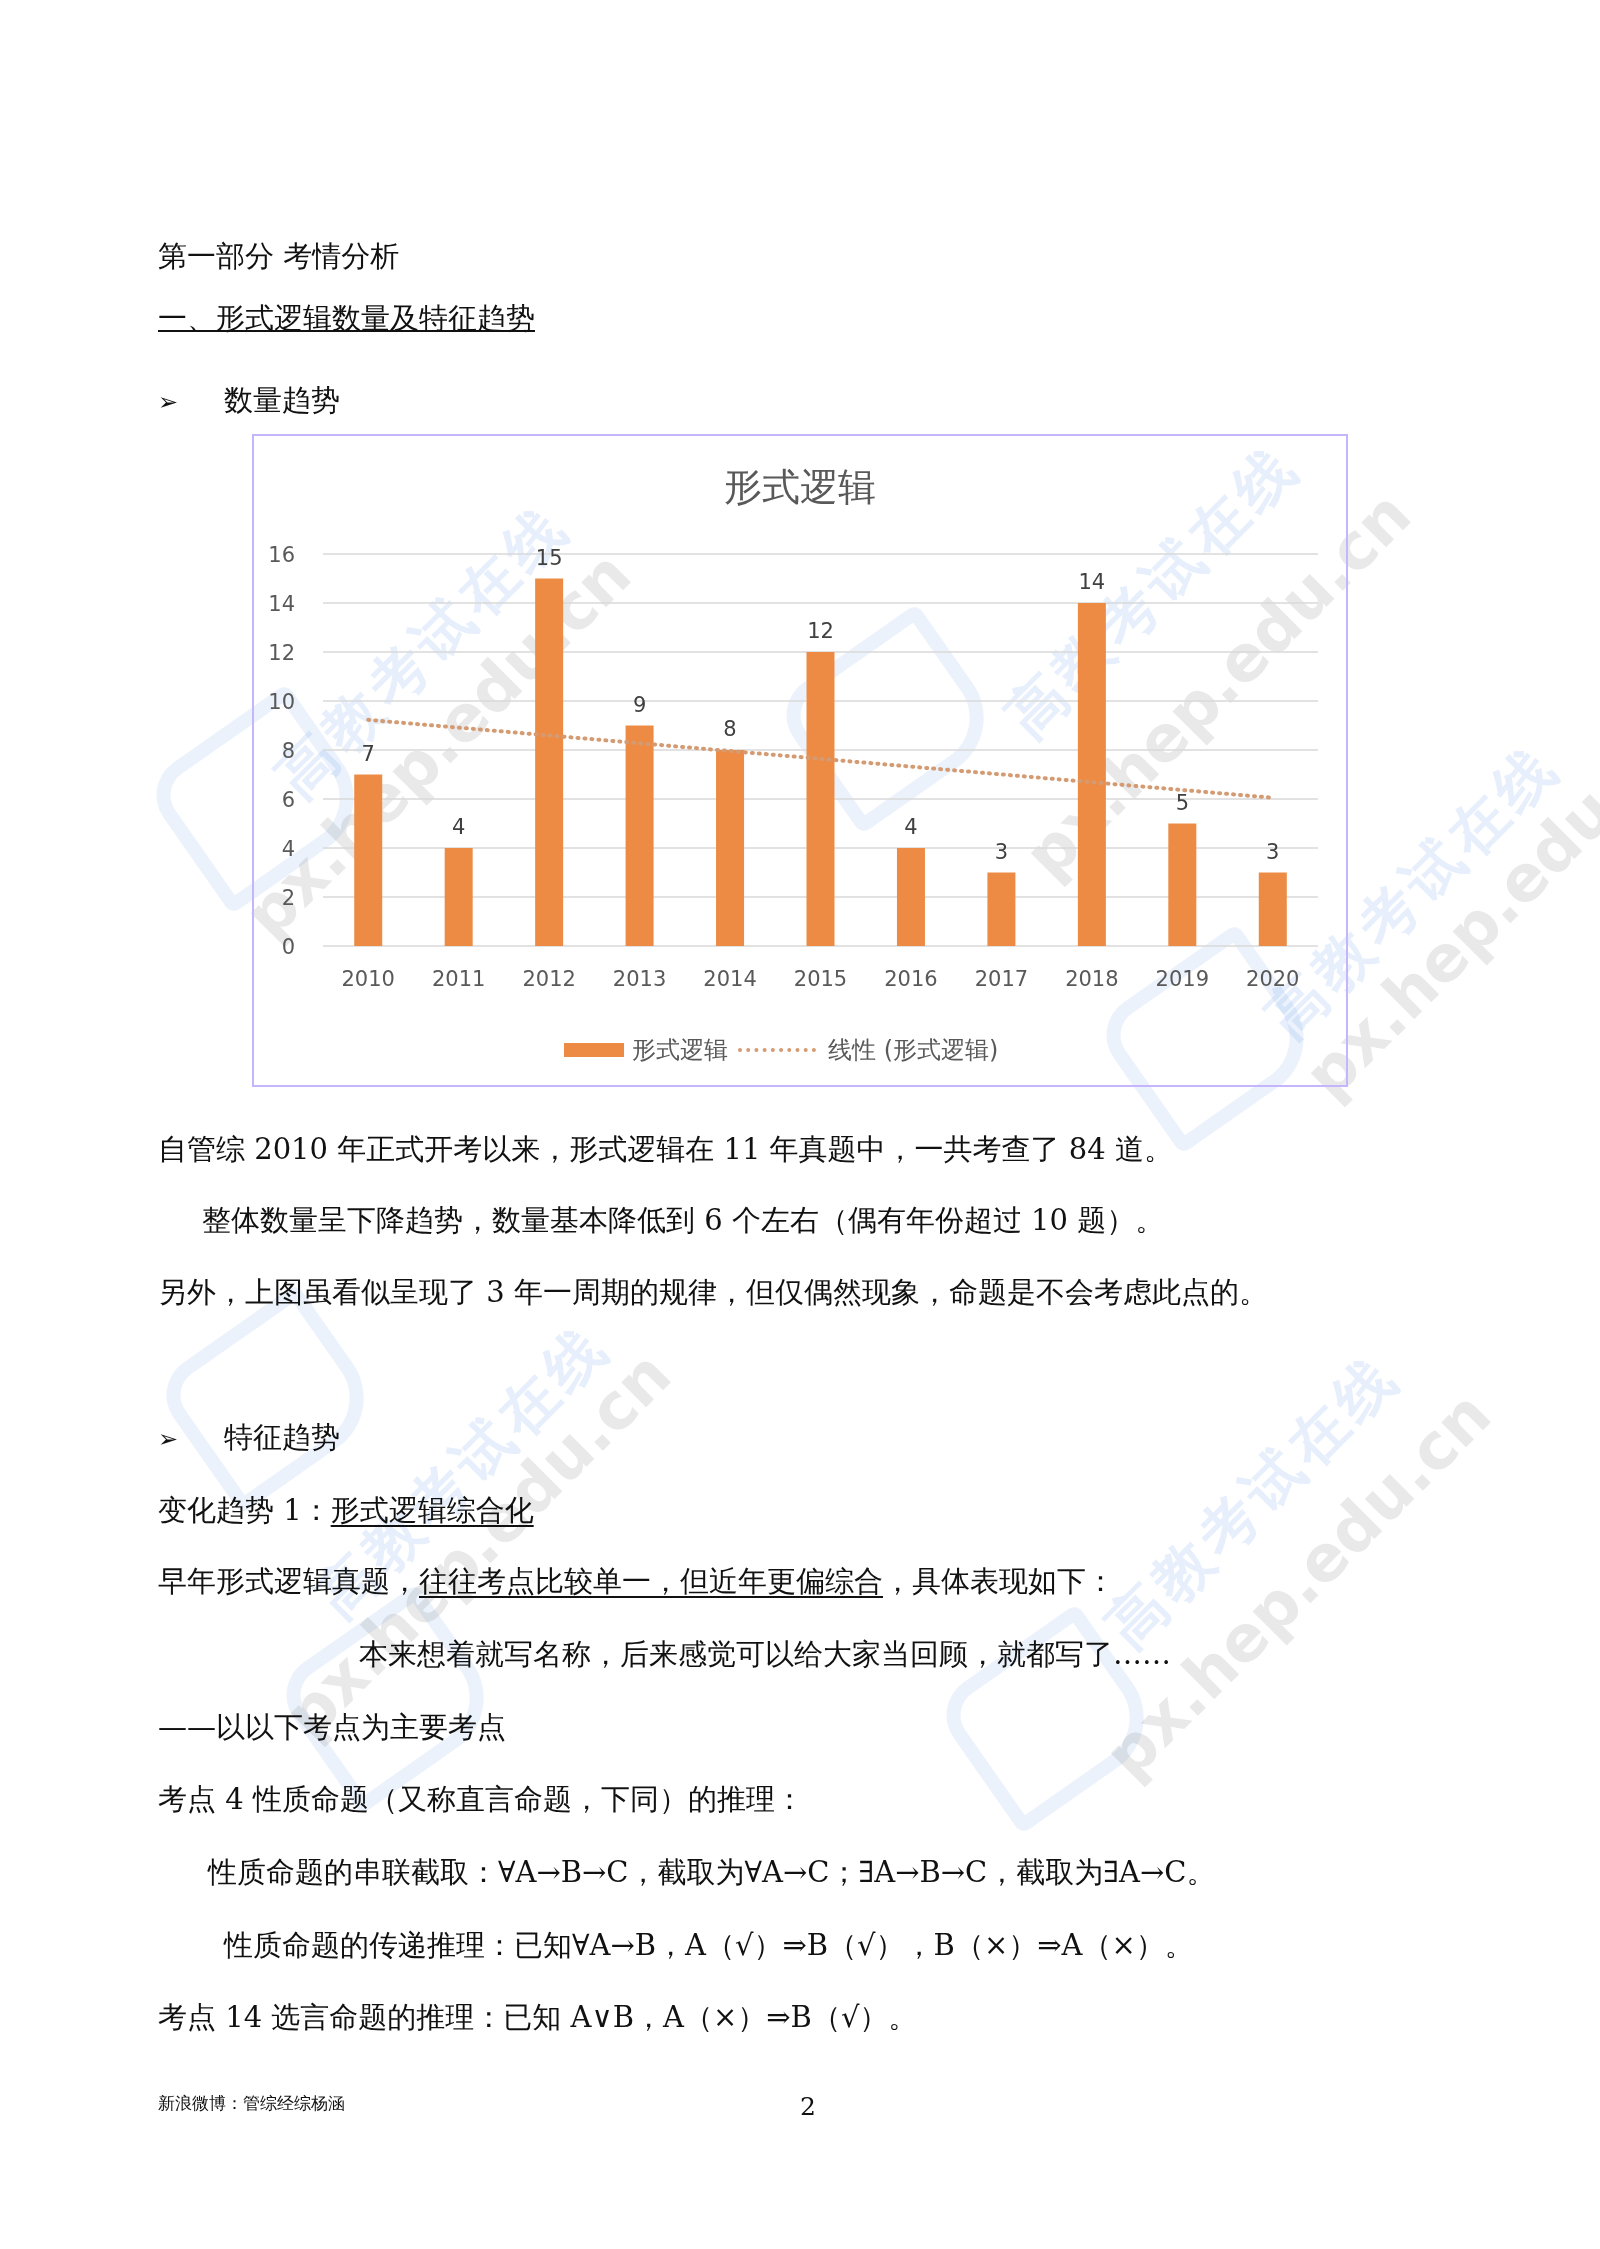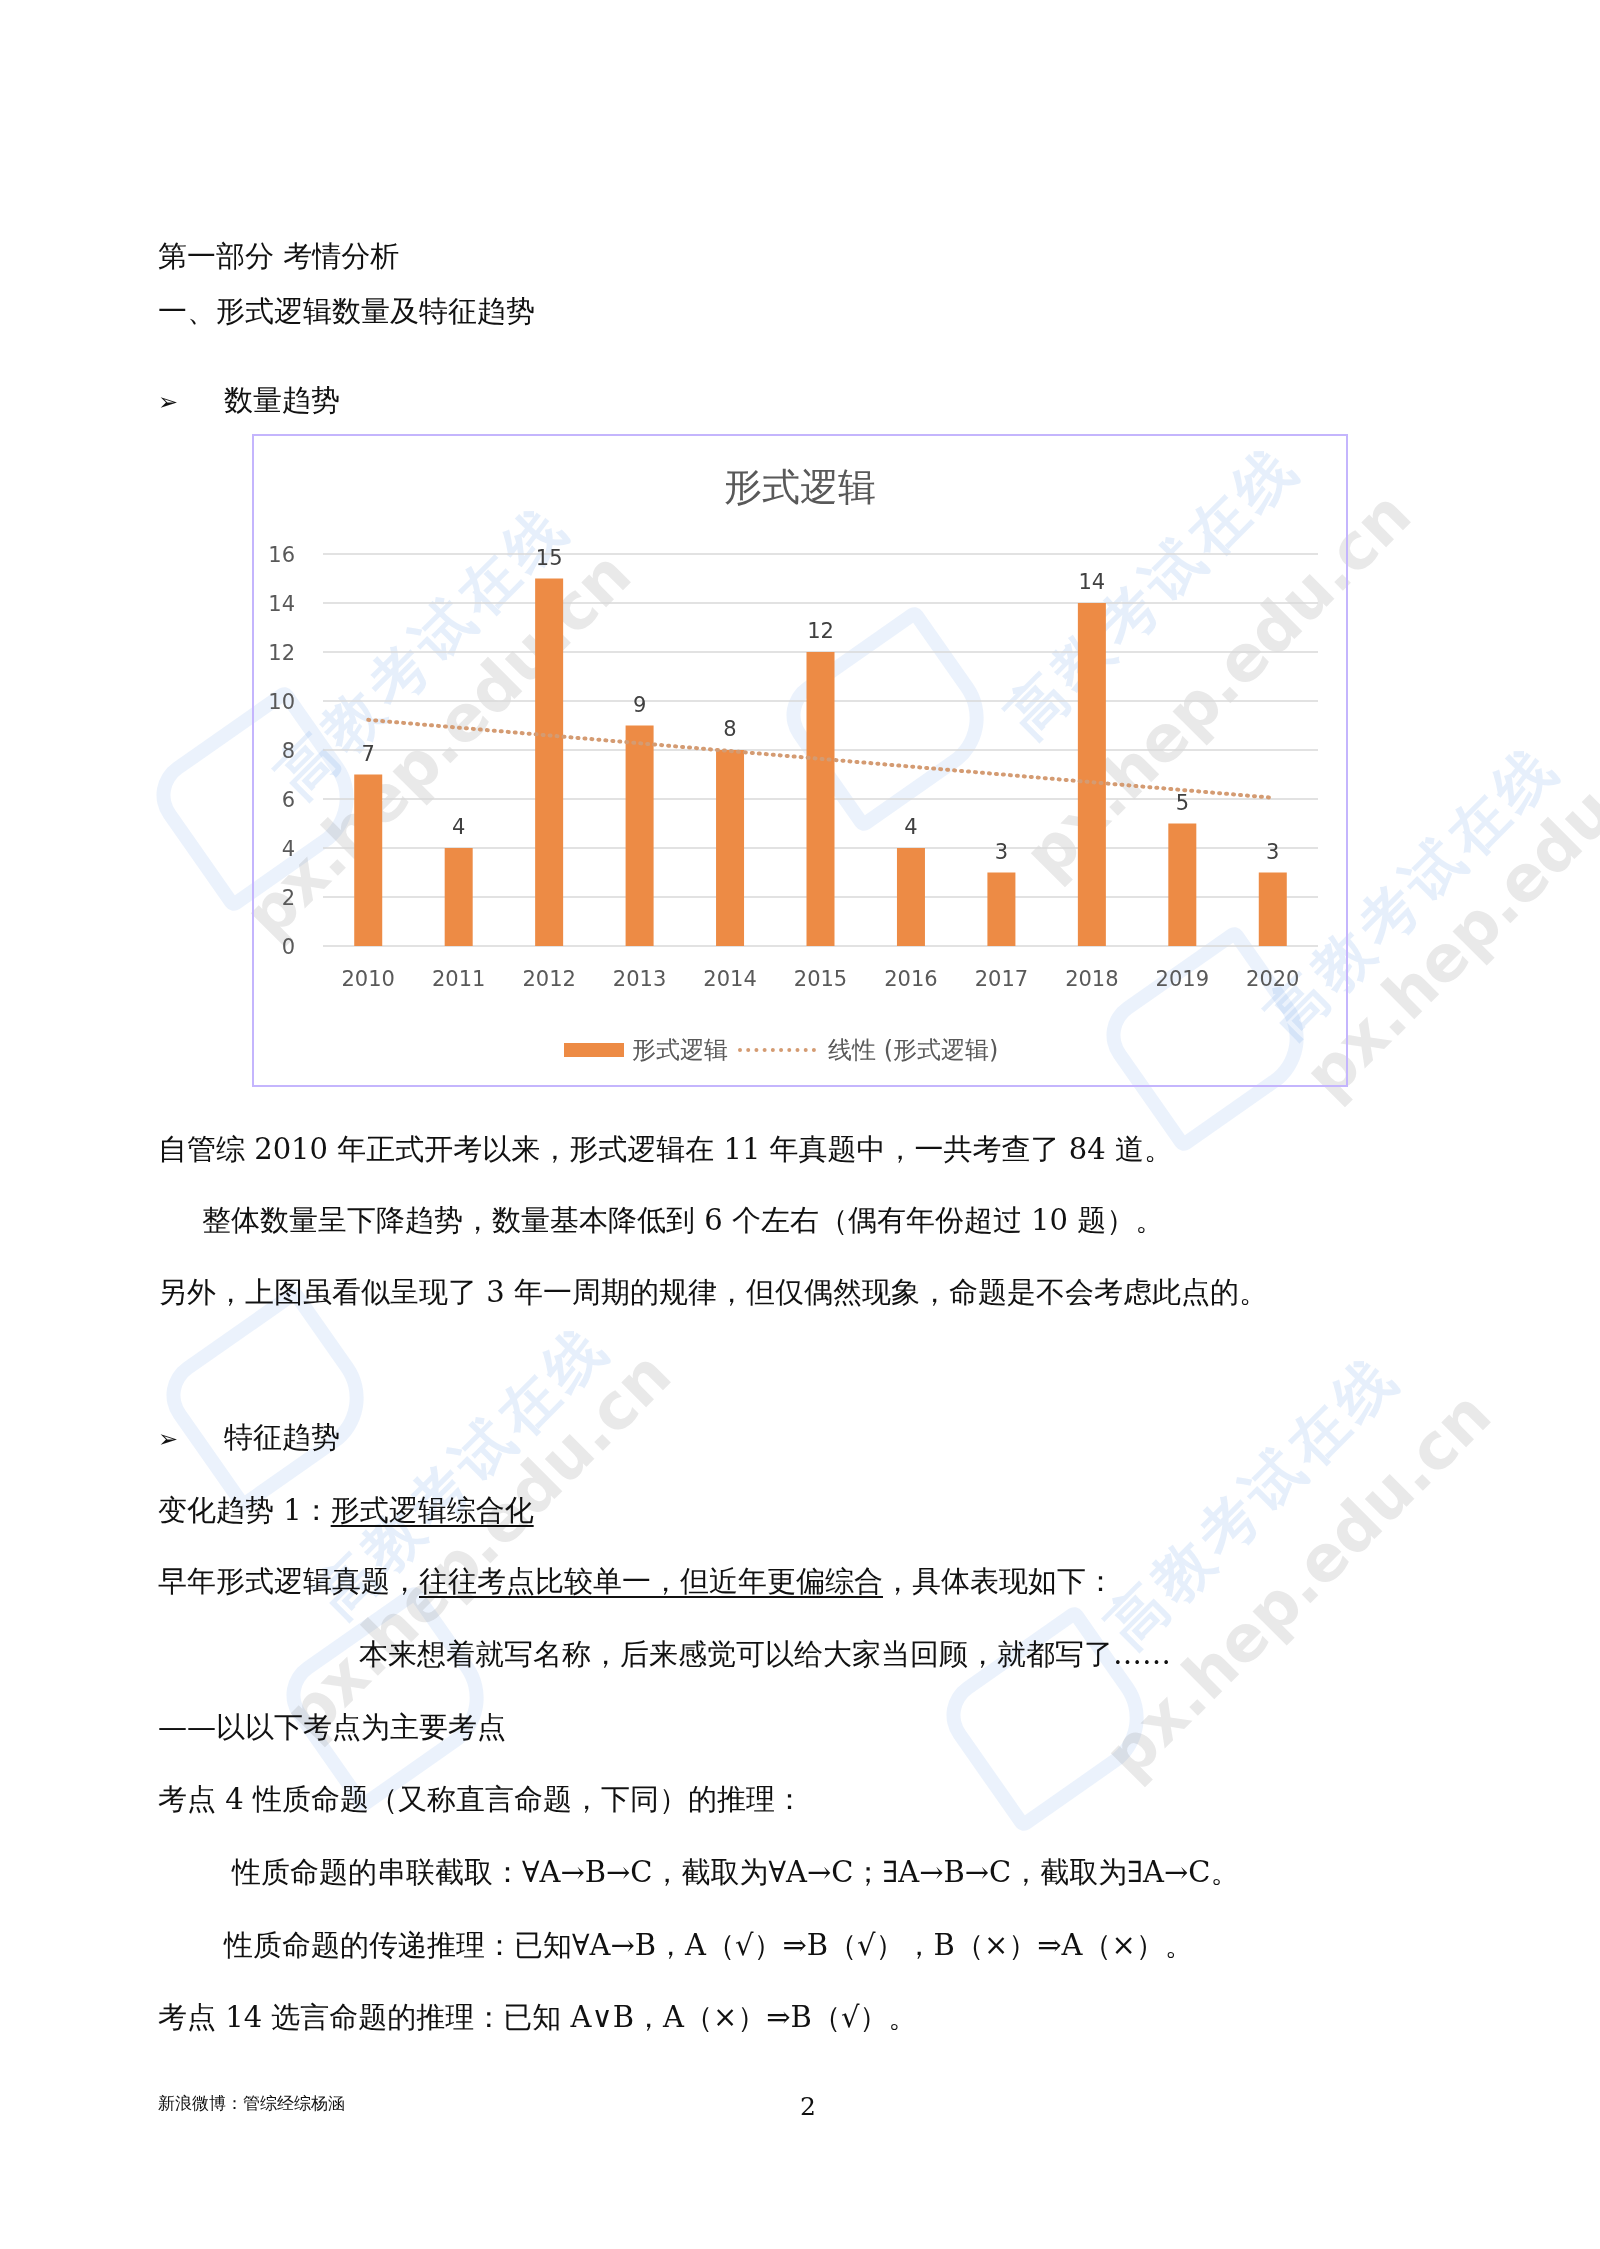--- a/index.html
+++ b/index.html
@@ -46,21 +46,21 @@
   <div class="wm-text" style="left:270px;top:1700px;">px.hep.edu.cn</div>
   <div class="wm-text" style="left:1090px;top:1740px;">px.hep.edu.cn</div>
   <div class="wm-cn" style="left:260px;top:760px;">高教考试在线</div>
   <div class="wm-cn" style="left:990px;top:700px;">高教考试在线</div>
   <div class="wm-cn" style="left:1250px;top:1000px;">高教考试在线</div>
   <div class="wm-cn" style="left:300px;top:1580px;">高教考试在线</div>
   <div class="wm-cn" style="left:1090px;top:1610px;">高教考试在线</div>
 </div>
 
 <div class="line bold" style="top:238px;">第一部分  考情分析</div>
-<div class="line" style="top:293px;">一、形式逻辑数量及特征趋势</div>
+<div class="line" style="top:300px;text-decoration:underline;">一、形式逻辑数量及特征趋势</div>
 <div class="line" style="top:382px;">
   <span class="arrow">➢</span><span>数量趋势</span>
 </div>
 
 <div class="chart-box">
   <div class="chart-title">形式逻辑</div>
   <svg id="chart-svg" width="1092" height="649" style="position:absolute;left:0;top:0;">
       <line x1="69" x2="1064" y1="510" y2="510" stroke="#D9D9D9" stroke-width="1.5"></line>
       <text x="41" y="518" text-anchor="end" font-size="21" fill="#595959">0</text>
       <line x1="69" x2="1064" y1="461" y2="461" stroke="#D9D9D9" stroke-width="1.5"></line>
@@ -131,18 +131,18 @@
 </div>
 <div class="line" style="top:1492px;">
   <span>变化趋势 1：</span><span class="u">形式逻辑综合化</span>
 </div>
 <div class="line" style="top:1563px;text-align:center;">
   <span>早年形式逻辑真题，</span><span class="u">往往考点比较单一，但近年更偏综合</span><span>，具体表现如下：</span>
 </div>
 <div class="line" style="top:1636px;left:359px;">本来想着就写名称，后来感觉可以给大家当回顾，就都写了……</div>
 <div class="line" style="top:1709px;">——以以下考点为主要考点</div>
 <div class="line" style="top:1781px;">考点 4 性质命题（又称直言命题，下同）的推理：</div>
-<div class="line" style="top:1854px;left:232px;">性质命题的串联截取：∀A→B→C，截取为∀A→C；∃A→B→C，截取为∃A→C。</div>
+<div class="line" style="top:1854px;left:208px;">性质命题的串联截取：∀A→B→C，截取为∀A→C；∃A→B→C，截取为∃A→C。</div>
 <div class="line" style="top:1927px;left:224px;">性质命题的传递推理：已知∀A→B，A（√）⇒B（√），B（×）⇒A（×）。</div>
 <div class="line" style="top:1999px;">考点 14 选言命题的推理：已知 A∨B，A（×）⇒B（√）。</div>
 
 <div class="footer-left">新浪微博：管综经综杨涵</div>
 <div class="footer-num">2</div>
 
 </body></html>

